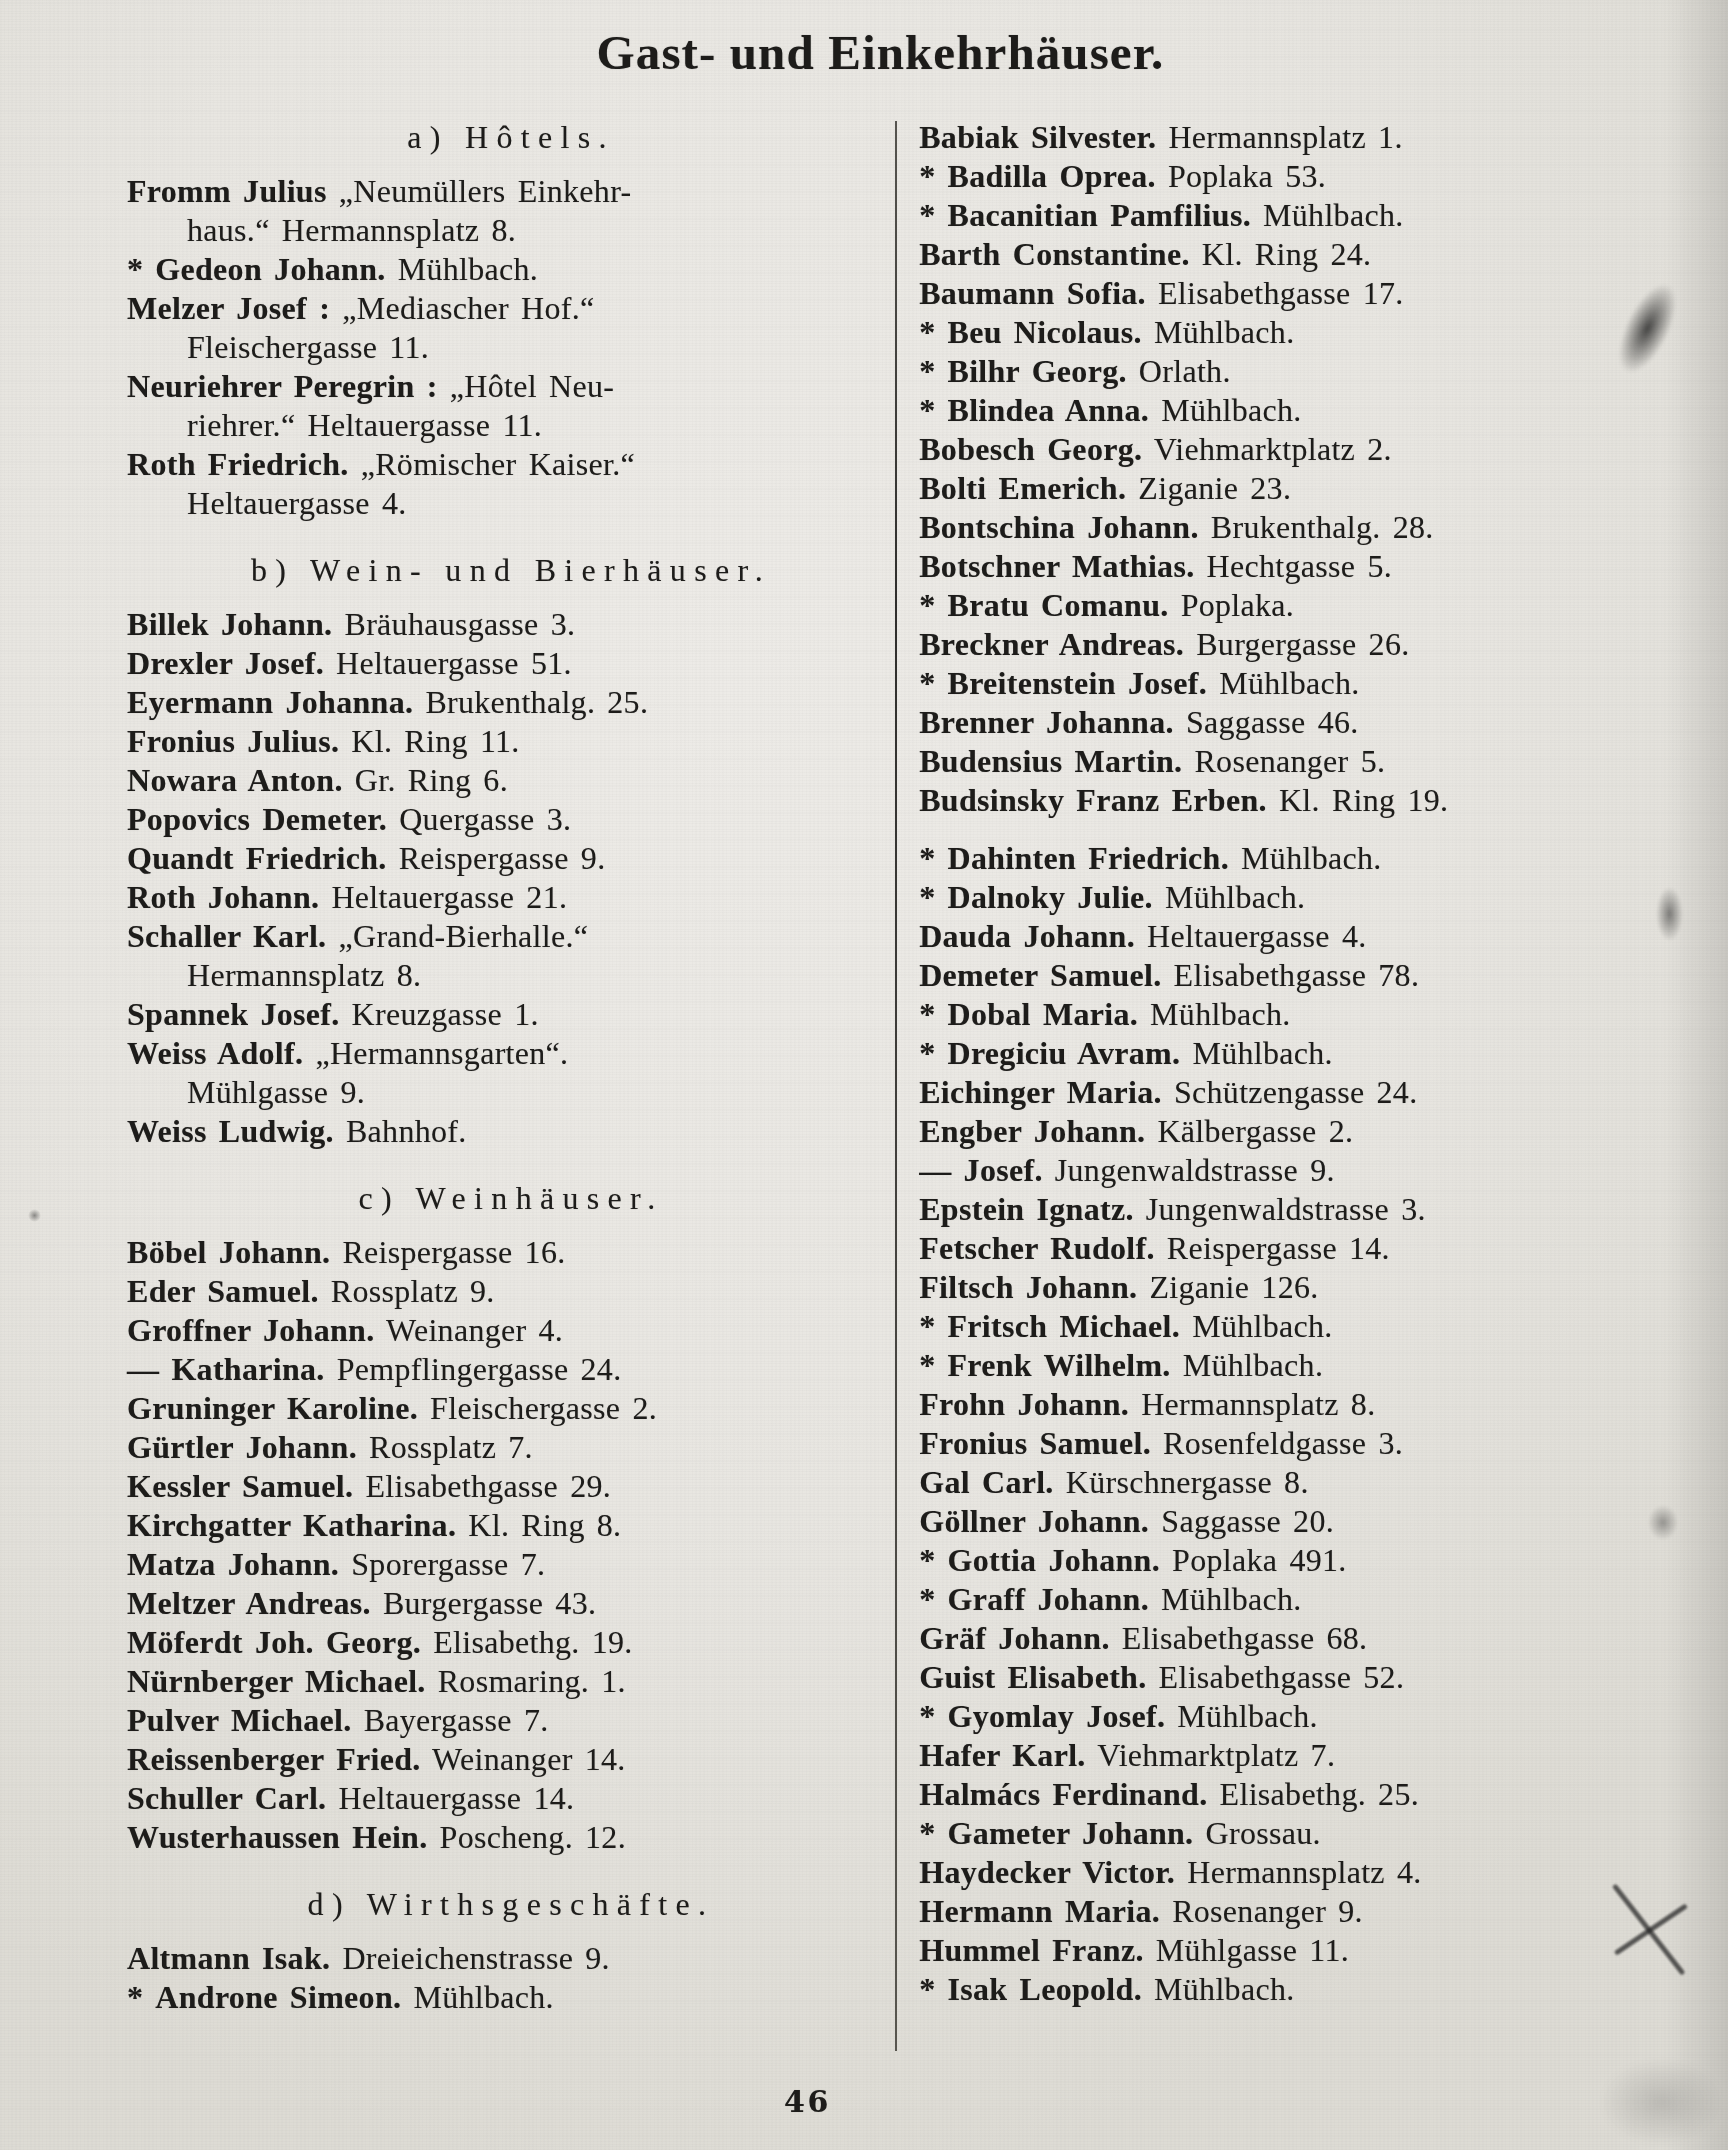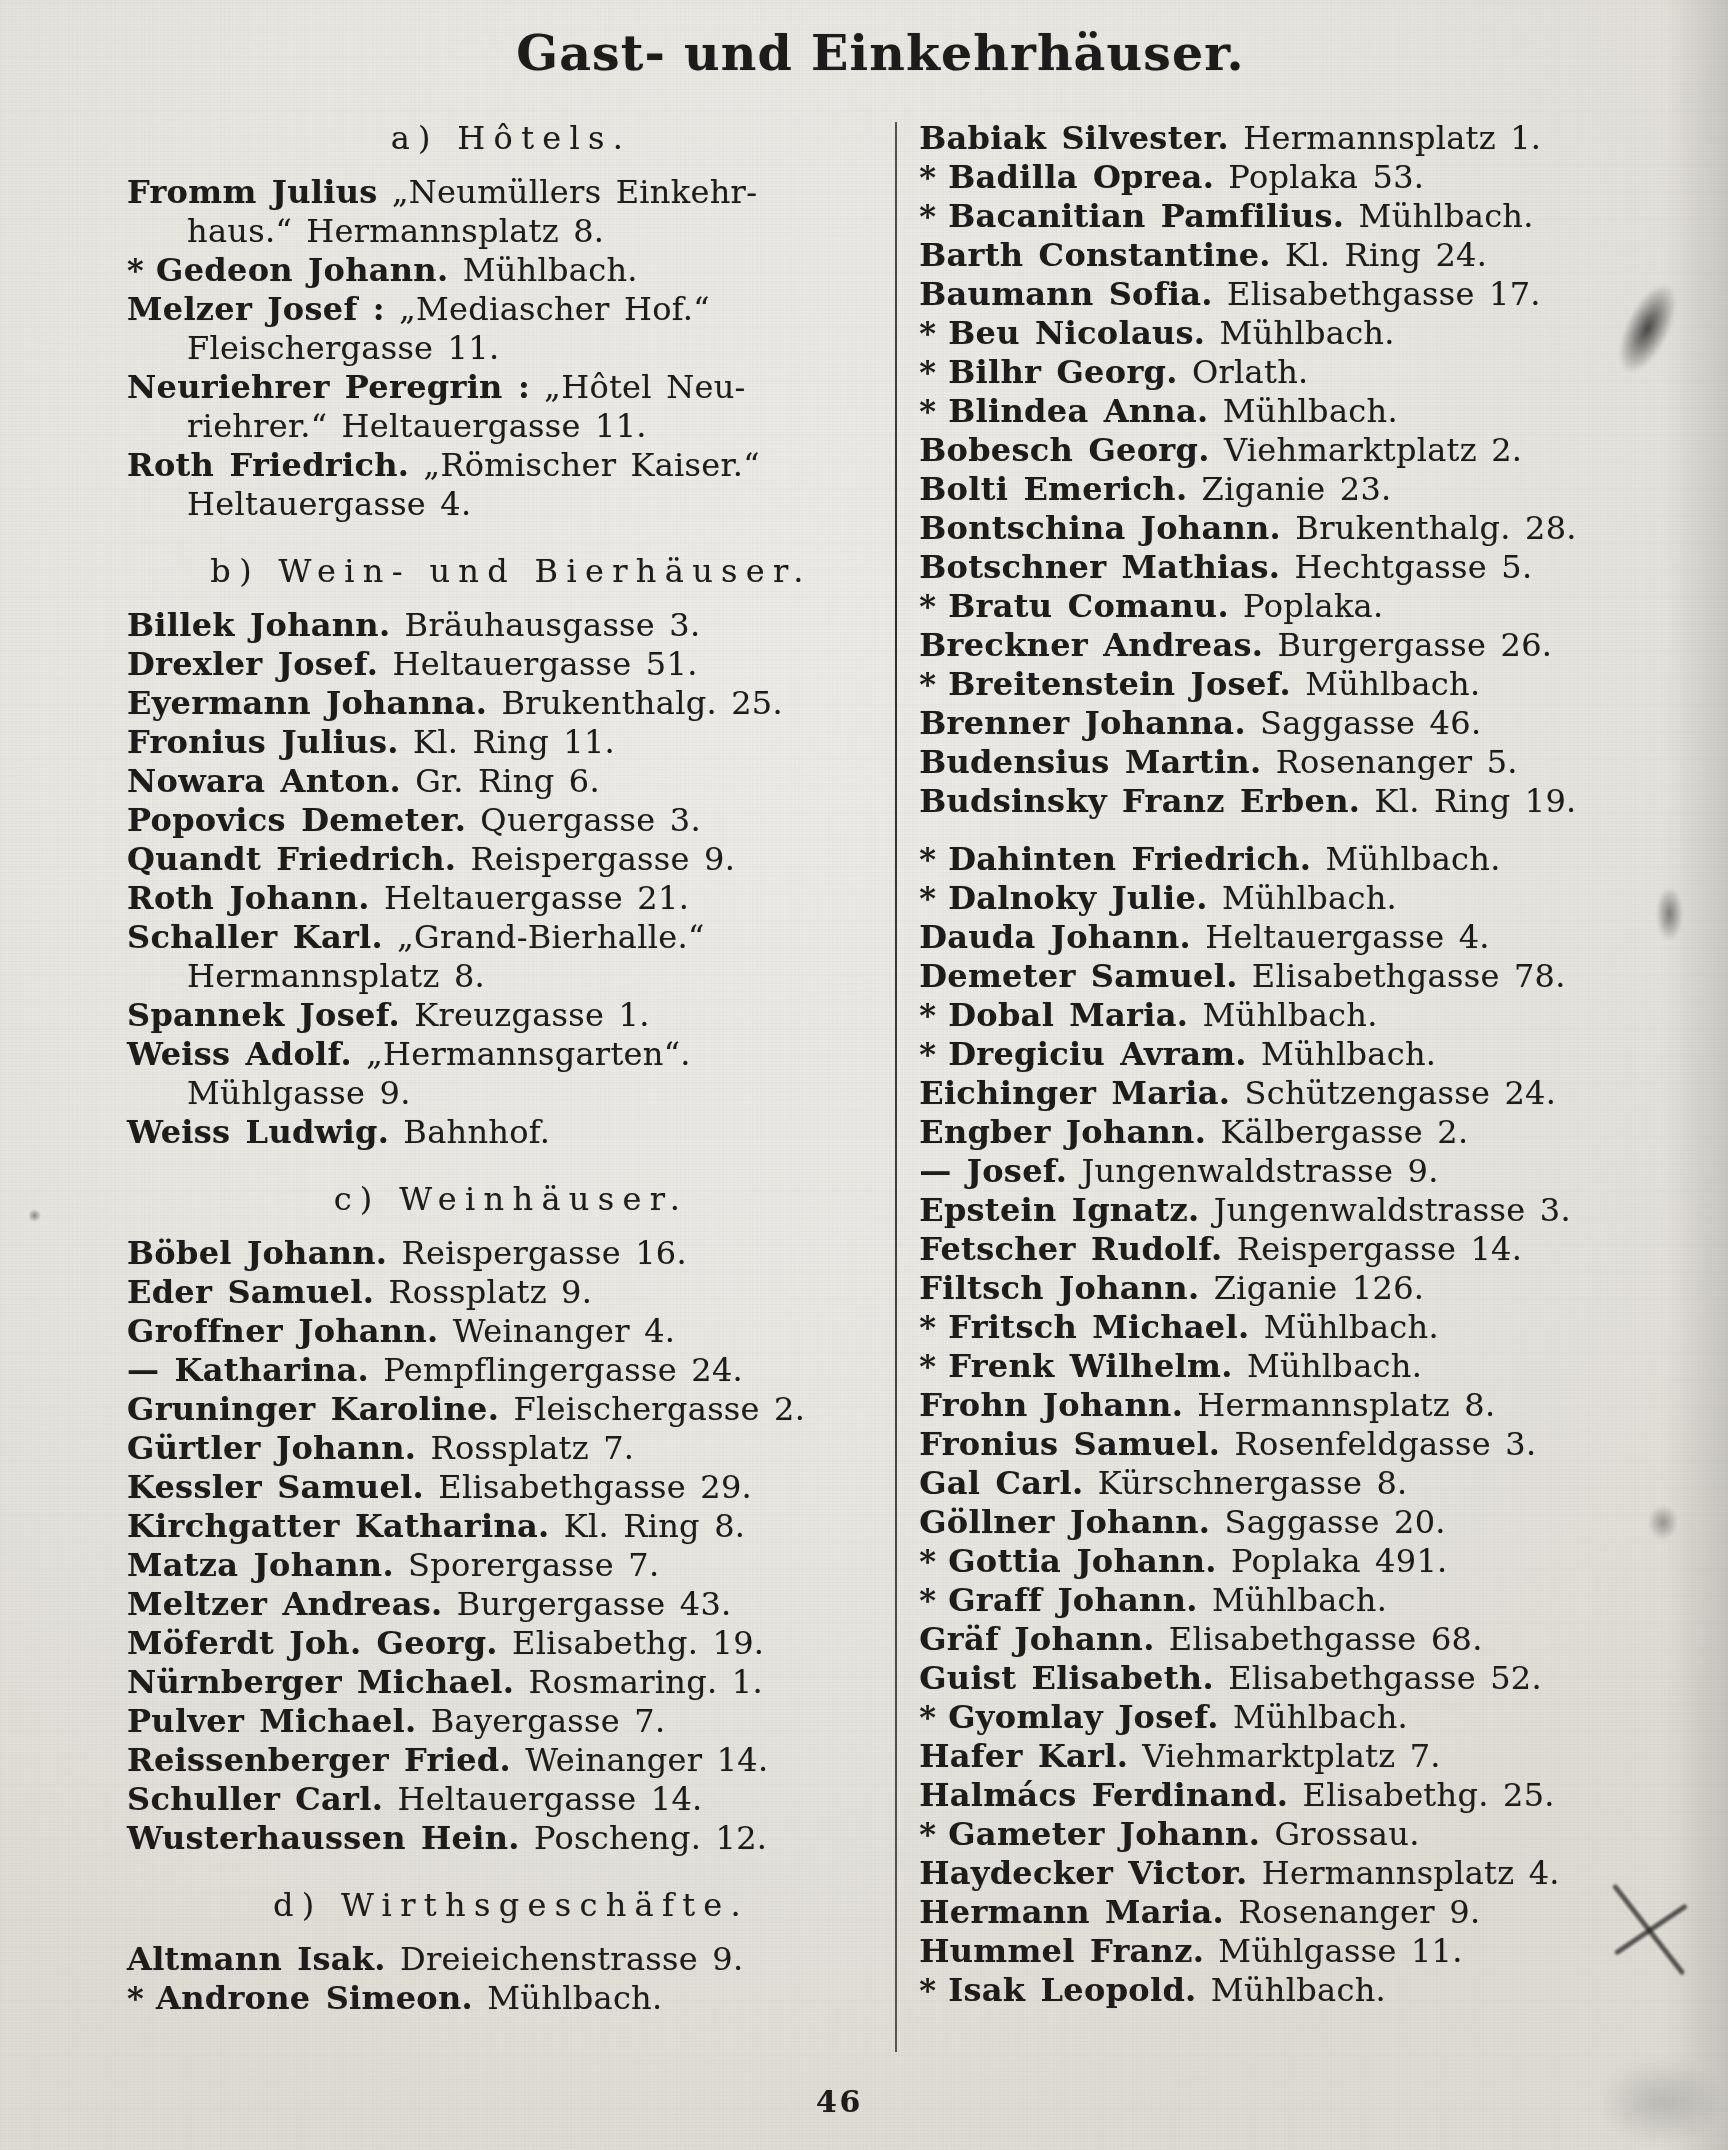--- a/index.html
+++ b/index.html
@@ -23,20 +23,21 @@
     background-image:
       repeating-linear-gradient(0deg, rgba(0,0,0,0.014) 0 1.1px, rgba(0,0,0,0) 1.1px 2.7px),
       repeating-linear-gradient(90deg, rgba(0,0,0,0.012) 0 1.6px, rgba(0,0,0,0) 1.6px 3.8px);
     pointer-events: none;
   }
   .print-area {
     position: absolute;
     left: 94px;
     top: 24px;
     width: 1573px;
+    font-family: Liberation Serif, serif;
   }
   .doc-title {
     text-align: center;
     font-size: 49px;
     font-weight: bold;
     letter-spacing: 1.1px;
     margin: 0 0 37px 0;
     text-shadow: 0 0 1.1px rgba(25,25,25,0.35);
     white-space: nowrap;
   }
@@ -67,21 +68,21 @@
     line-height: 39px;
     text-align: center;
     letter-spacing: 0.26em;
     margin: 28px 0 15px 0;
     text-shadow: 0 0 0.8px rgba(25,25,25,0.30);
     white-space: nowrap;
   }
   .section-heading:first-child { margin-top: 0; }
   .page-number {
     position: absolute;
-    left: 816px;
+    left: 784px;
     top: 2084px;
     font-size: 30px;
     font-weight: bold;
     letter-spacing: 2.7px;
     text-shadow: 0 0 0.8px rgba(25,25,25,0.3);
   }
   
   .smudge { position: absolute; pointer-events: none; border-radius: 50%; }
   .sm-blob1 {
     left: 1626px; top: 280px; width: 43px; height: 97px;

